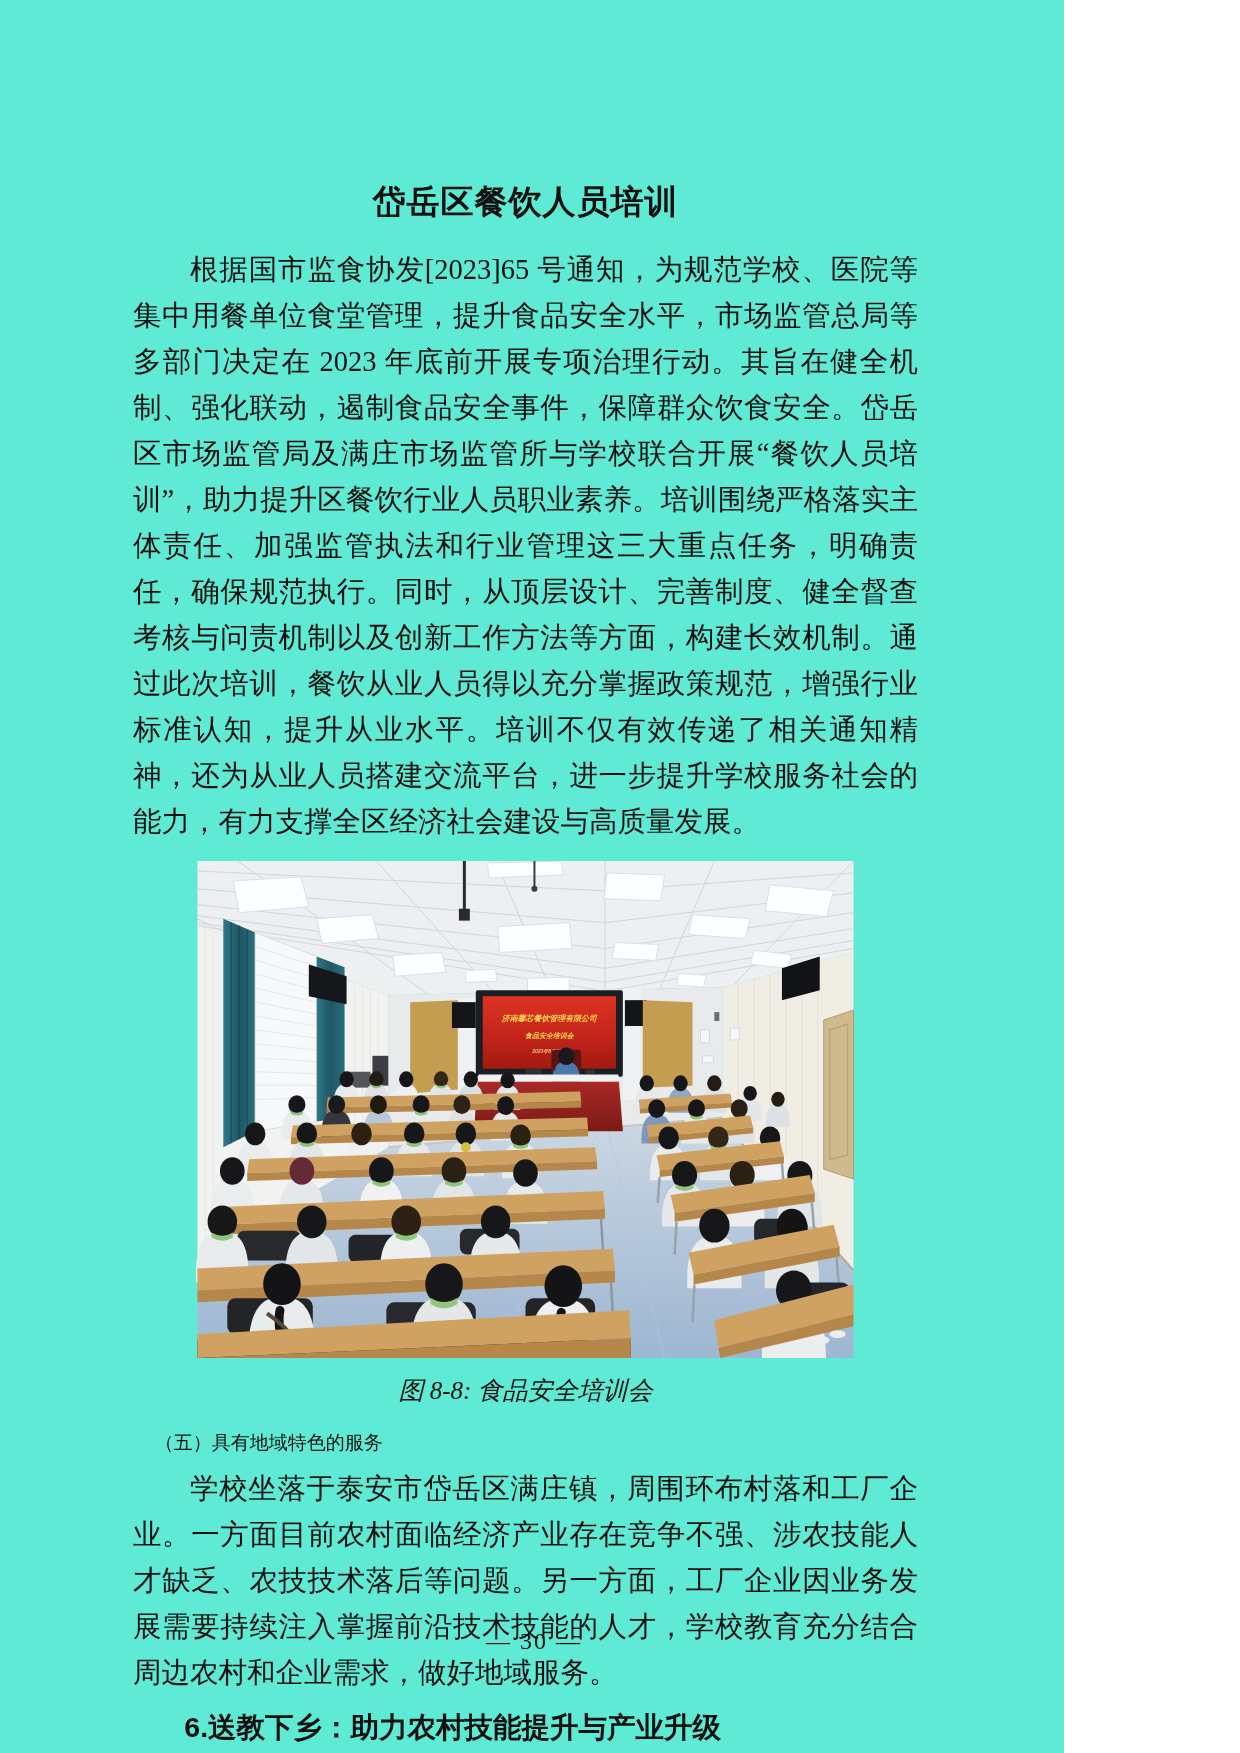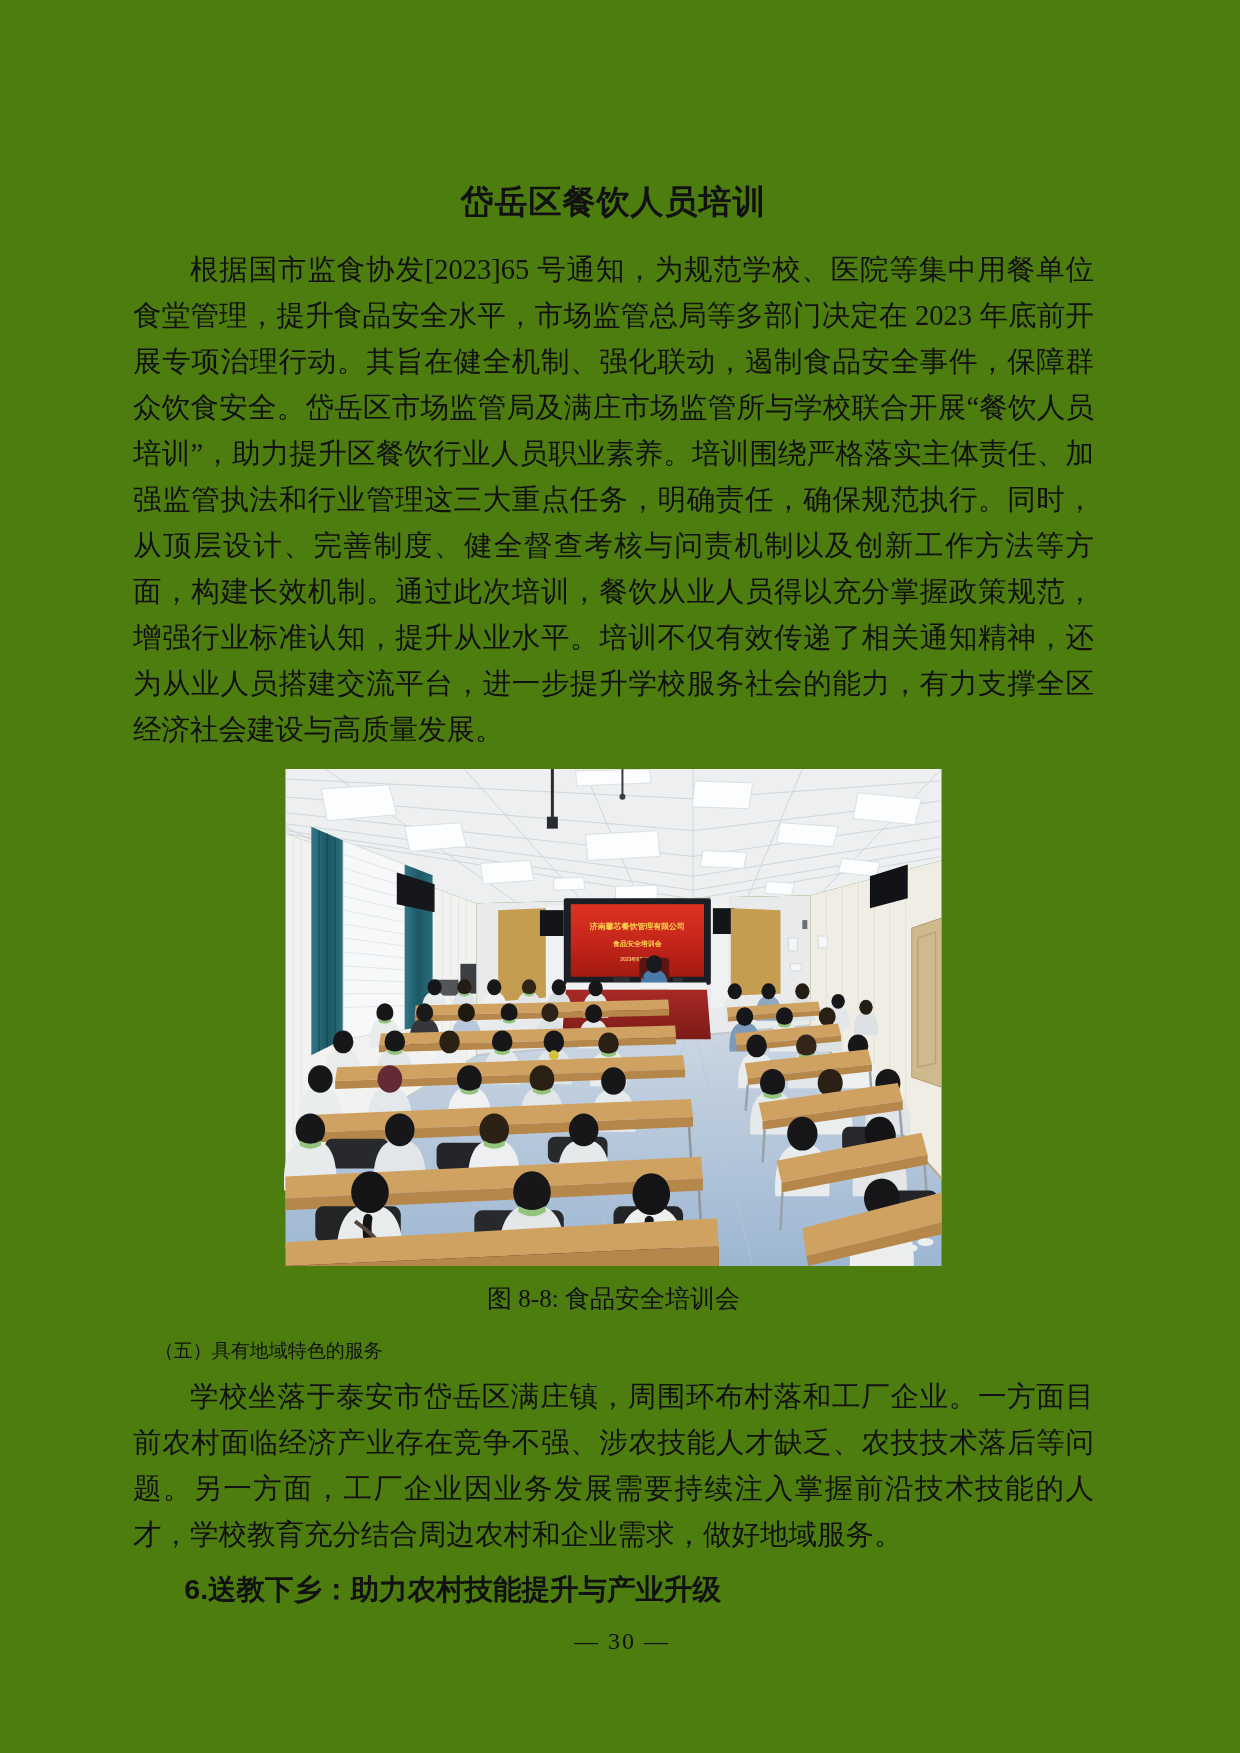--- a/index.html
+++ b/index.html
@@ -1,23 +1,23 @@
 <!DOCTYPE html>
 <html><head>
 <meta charset="utf-8">
 <style>
   html,body{margin:0;padding:0;background:#ffffff;}
-  .page{position:relative;width:1240px;height:1753px;background:#4d7c0f;overflow:hidden;
+  .page{position:relative;width:1064px;height:1753px;background:#5eead4;overflow:hidden;
         font-family:"Liberation Serif",serif;color:#111;}
   .content{margin:0 146px 0 133px;}
   .doc-title{padding-top:158px;font:700 33px "Liberation Sans",sans-serif;text-align:center;letter-spacing:1px;}
   .para{font-size:28.5px;line-height:46px;text-align:justify;text-indent:2em;margin:14px 0 0;}
   .para-1{min-height:506px;}
   .para-2{min-height:184px;margin-top:0;}
-  .figure{margin:16px 0 12px;}
+  .figure{margin:16px 0 12px;font-style:italic;}
   .photo{display:block;margin:0 auto;width:659px;height:497px;}
   .caption{font-size:25px;line-height:34px;margin-top:16px;text-align:center;}
   .section-head{font-size:19px;line-height:46px;margin-top:10px;text-indent:1.15em;}
   .sub-head{font:700 28.5px "Liberation Sans",sans-serif;line-height:46px;margin-top:8px;text-indent:1.8em;}
   .page-num{position:absolute;left:4px;right:0;top:1628px;text-align:center;font-size:24px;letter-spacing:2px;}
   .slide-text{font-family:"Liberation Sans",sans-serif;font-weight:700;}
 </style>
 </head>
 <body>
 

